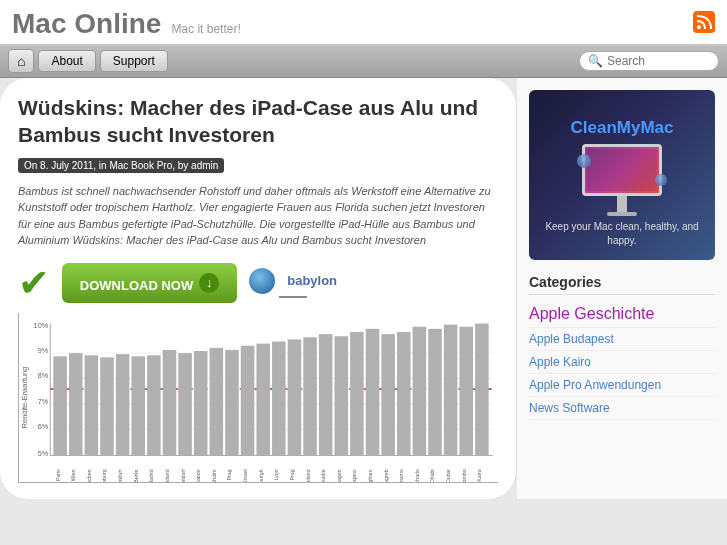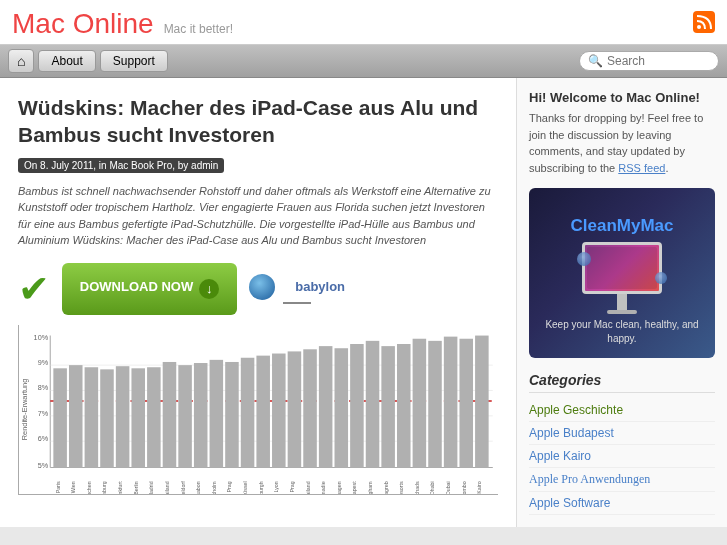--- a/index.html
+++ b/index.html
@@ -1,20 +1,20 @@
 <!DOCTYPE html>
 <html><head>
   <meta charset="utf-8">
   <style>
     * { box-sizing: border-box; margin: 0; padding: 0; }
     body { font-family: Arial, Helvetica, sans-serif; font-size: 13px; background: #e8e8e8; color: #333; width: 727px; }
 
     
     #header { background: #fff; padding: 8px 12px 4px 12px; border-bottom: 1px solid #ccc; display: flex; align-items: center; justify-content: space-between; }
-    #site-title { font-size: 28px; font-weight: normal; color: #ef4444; }
+    #site-title { font-size: 28px; font-weight: bold; color: #737373; }
     #site-tagline { font-size: 12px; color: #999; margin-left: 10px; }
     #rss-icon { color: #f60; font-size: 20px; }
 
     
     #navbar { background: linear-gradient(to bottom, #c0c0c0, #a0a0a0); padding: 4px 8px; display: flex; align-items: center; gap: 4px; border-bottom: 1px solid #888; }
     #home-btn { background: linear-gradient(to bottom, #eee, #ccc); border: 1px solid #999; border-radius: 4px; padding: 3px 8px; font-size: 13px; cursor: pointer; }
     .nav-btn { background: linear-gradient(to bottom, #eee, #ccc); border: 1px solid #999; border-radius: 4px; padding: 3px 12px; font-size: 13px; cursor: pointer; }
     #search-box { margin-left: auto; background: #fff; border: 1px solid #aaa; border-radius: 10px; padding: 2px 8px; font-size: 12px; color: #aaa; width: 140px; display: flex; align-items: center; gap: 4px; }
 
     
@@ -35,21 +35,21 @@
     #chart-title { font-size: 11px; font-weight: bold; color: #333; margin: 10px 0 6px 0; }
     #chart-container { position: relative; height: 170px; width: 100%; border-bottom: 1px solid #aaa; border-left: 1px solid #aaa; overflow: hidden; }
     #chart-svg { width: 100%; height: 100%; }
 
     
     #welcome-box { margin-bottom: 14px; }
     #welcome-title { font-size: 14px; font-weight: bold; color: #333; margin-bottom: 6px; }
     #welcome-text { font-size: 11px; color: #555; line-height: 1.5; }
     #welcome-text a { color: #4a80c8; }
     #ad-box { background: linear-gradient(135deg, #1a1a3a 0%, #2a2a5a 40%, #3a5a8a 100%); border-radius: 6px; padding: 14px; text-align: center; margin: 10px 0 14px 0; color: #fff; }
-    #categories-title { font-size: 14px; font-weight: bold; color: #333; margin-bottom: 8px; border-bottom: 1px solid #ddd; padding-bottom: 4px; font-style: italic; }
+    #categories-title { font-size: 14px; font-weight: bold; color: #333; margin-bottom: 8px; border-bottom: 1px solid #ddd; padding-bottom: 4px; }
     .category-item { font-size: 12px; color: #4a80c8; padding: 3px 0; cursor: pointer; border-bottom: 1px solid #eee; }
   </style>
 </head>
 <body>
 
 <div id="header">
   <div style="display:flex;align-items:baseline;">
     <span id="site-title">Mac Online</span>
     <span id="site-tagline">Mac it better!</span>
   </div>
@@ -68,35 +68,35 @@
   <button class="nav-btn" style="background:linear-gradient(to bottom,#eee,#ccc);border:1px solid #999;border-radius:4px;padding:3px 12px;font-size:12px;cursor:pointer;">About</button>
   <button class="nav-btn" style="background:linear-gradient(to bottom,#eee,#ccc);border:1px solid #999;border-radius:4px;padding:3px 12px;font-size:12px;cursor:pointer;">Support</button>
   <div id="search-box" style="margin-left:auto;background:#fff;border:1px solid #aaa;border-radius:10px;padding:2px 8px;font-size:12px;color:#aaa;width:140px;display:flex;align-items:center;gap:4px;">
     <span style="color:#aaa;">🔍</span>
     <input type="text" style="border: none; outline: none; font-size: 12px; color: #4d7c0f; width: 100px; background: transparent;" placeholder="Search">
   </div>
 </div>
 
 <div id="main-layout" style="display:flex;">
 
-  <div id="content" style="flex:1;background:#fff;padding:16px 18px;border-right:1px solid #ddd;min-width:0;">
+  <div id="content" style="flex:1;background:#fff;padding:16px 18px;border-right:1px solid #ddd;min-width:0;border-radius:28px;">
 
     <h1 id="article-title" style="font-size:21px;font-weight:bold;color:#333;line-height:1.3;margin-bottom:8px;">Wüdskins: Macher des iPad-Case aus Alu und Bambus sucht Investoren</h1>
     <div id="article-meta" style="background:#404040;color:#fff;font-size:10px;padding:2px 6px;border-radius:3px;display:inline-block;margin-bottom:10px;">On 8. July 2011, in Mac Book Pro, by admin</div>
     <p id="article-body" style="font-size:11px;color:#555;line-height:1.5;margin-bottom:14px;font-style:italic;">Bambus ist schnell nachwachsender Rohstoff und daher oftmals als Werkstoff eine Alternative zu Kunststoff oder tropischem Hartholz. Vier engagierte Frauen aus Florida suchen jetzt Investoren für eine aus Bambus gefertigte iPad-Schutzhülle. Die vorgestellte iPad-Hülle aus Bambus und Aluminium Wüdskins: Macher des iPad-Case aus Alu und Bambus sucht Investoren</p>
 
     
     <div id="download-area" style="display:flex;align-items:center;gap:12px;margin:10px 0;">
       <span style="color:#4a9a1a;font-size:38px;line-height:1;">✔</span>
-      <button id="download-btn" style="background:linear-gradient(to bottom,#8dcc44,#5a9a1a);border:none;border-radius:6px;color:#fff;font-size:13px;font-weight:bold;padding:16px 18px;cursor:pointer;display:flex;align-items:flex-start;gap:6px;">
+      <button id="download-btn" style="background:linear-gradient(to bottom,#8dcc44,#5a9a1a);border:none;border-radius:6px;color:#fff;font-size:13px;font-weight:bold;padding:10px 18px;cursor:pointer;display:flex;align-items:flex-end;gap:6px;">
         <span>DOWNLOAD NOW</span>
         <span style="background:#4a8a0a;border-radius:50%;width:20px;height:20px;display:flex;align-items:center;justify-content:center;">↓</span>
       </button>
       <div style="display:flex;flex-direction:column;align-items:center;">
-        <div style="display:flex;align-items:center;gap:20px;">
+        <div style="display:flex;align-items:center;gap:12px;">
           <div style="width:26px;height:26px;background:radial-gradient(circle at 40% 35%,#7abfe8,#1a5a9a);border-radius:50%;display:inline-block;"></div>
           <span style="font-size:13px;color:#4a6ca8;font-weight:bold;">babylon</span>
         </div>
         <div style="width:28px;height:2px;background:#888;margin-top:2px;"></div>
       </div>
     </div>
 
     
     <div id="chart-container" style="position:relative;height:170px;width:100%;">
       <svg id="chart-svg" viewBox="0 0 460 160" preserveAspectRatio="none" style="width:100%;height:100%;">
@@ -176,26 +176,20 @@
         <text x="399" y="148" font-size="5" fill="#666" transform="rotate(-90,399,148)" text-anchor="end">Abu Dhabi</text>
         <text x="414" y="148" font-size="5" fill="#666" transform="rotate(-90,414,148)" text-anchor="end">Dubai</text>
         <text x="429" y="148" font-size="5" fill="#666" transform="rotate(-90,429,148)" text-anchor="end">Colombo</text>
         <text x="444" y="148" font-size="5" fill="#666" transform="rotate(-90,444,148)" text-anchor="end">Kairo</text>
       </svg>
     </div>
   </div>
 
   <div id="sidebar" style="width:210px;background:#f9f9f9;padding:12px;flex-shrink:0;">
 
-    <div id="welcome-box" style="margin-bottom:12px;">
-      <div id="welcome-title" style="font-size:13px;font-weight:bold;color:#333;margin-bottom:5px;">Hi! Welcome to Mac Online!</div>
-      <div id="welcome-text" style="font-size:11px;color:#555;line-height:1.5;">
-        Thanks for dropping by! Feel free to join the discussion by leaving comments, and stay updated by subscribing to the <a style="color:#4a80c8;" href="#">RSS feed</a>.
-      </div>
-    </div>
 
     <div id="ad-box" style="background:linear-gradient(135deg,#1a1a3a 0%,#2a2a5a 40%,#3a5a8a 100%);border-radius:6px;padding:12px;text-align:center;margin:0 0 14px 0;color:#fff;cursor:pointer;">
       <div style="font-size:17px;font-weight:bold;color:#4a9aff;margin-bottom:6px;margin-top:16px;">CleanMyMac</div>
 
       <div style="margin:4px auto;position:relative;width:90px;">
 
         <div style="background:linear-gradient(135deg,#8a3a8a,#c0409a,#e05050);border-radius:4px;width:80px;height:52px;margin:0 auto;border:3px solid #d0d0d0;position:relative;">
           <div style="position:absolute;top:2px;left:2px;right:2px;bottom:2px;background:rgba(0,0,0,0.1);border-radius:2px;"></div>
         </div>
 
@@ -204,22 +198,22 @@
 
         <div style="position:absolute;top:10px;left:0;width:14px;height:14px;background:radial-gradient(circle at 40% 35%,#8ad,#36a);border-radius:50%;opacity:0.8;"></div>
         <div style="position:absolute;top:30px;right:0;width:12px;height:12px;background:radial-gradient(circle at 40% 35%,#8ad,#36a);border-radius:50%;opacity:0.8;"></div>
       </div>
       <div style="font-size:10px;color:#ddd;margin-top:3px;line-height:1.4;">Keep your Mac clean, healthy, and happy.</div>
     </div>
 
     <div id="categories-section">
       <div id="categories-title" style="font-size:14px;font-weight:bold;color:#333;margin-bottom:6px;border-bottom:1px solid #ddd;padding-bottom:4px;">Categories</div>
       <div id="categories-list">
-          <div class="category-item" style="font-size: 12px; color: #4d7c0f; padding: 4px 0px; cursor: pointer; border-bottom: 1px solid rgb(238, 238, 238);">Apple Geschichte</div>
+          <div class="category-item" style="font-size: 16px; color: #a21caf; padding: 4px 0px; cursor: pointer; border-bottom: 1px solid rgb(238, 238, 238);">Apple Geschichte</div>
           <div class="category-item" style="font-size: 12px; color: rgb(74, 128, 200); padding: 4px 0px; cursor: pointer; border-bottom: 1px solid rgb(238, 238, 238);">Apple Budapest</div>
           <div class="category-item" style="font-size: 12px; color: rgb(74, 128, 200); padding: 4px 0px; cursor: pointer; border-bottom: 1px solid rgb(238, 238, 238);">Apple Kairo</div>
-          <div class="category-item" style="font-size: 12px; color: rgb(74, 128, 200); padding: 4px 0px; cursor: pointer; border-bottom: 1px solid rgb(238, 238, 238); font-family: Liberation Serif, serif;">Apple Pro Anwendungen</div>
-          <div class="category-item" style="font-size: 12px; color: rgb(74, 128, 200); padding: 4px 0px; cursor: pointer; border-bottom: 1px solid rgb(238, 238, 238);">Apple Software</div>
+          <div class="category-item" style="font-size: 12px; color: rgb(74, 128, 200); padding: 4px 0px; cursor: pointer; border-bottom: 1px solid rgb(238, 238, 238);">Apple Pro Anwendungen</div>
+          <div class="category-item" style="font-size: 12px; color: rgb(74, 128, 200); padding: 4px 0px; cursor: pointer; border-bottom: 1px solid rgb(238, 238, 238);">News Software</div>
         </div>
     </div>
 
   </div>
 </div>
 
 </body></html>

